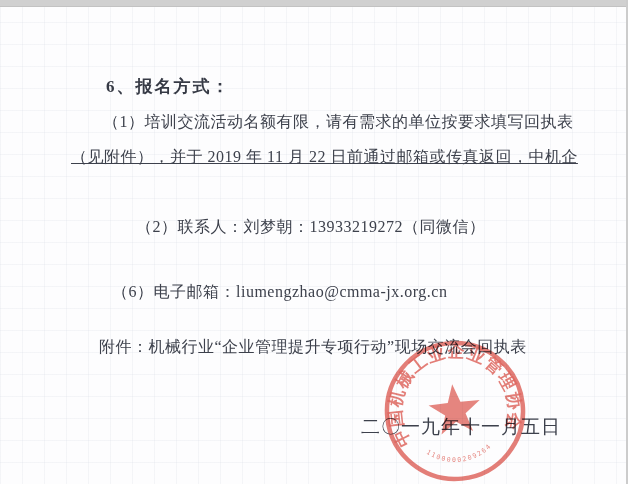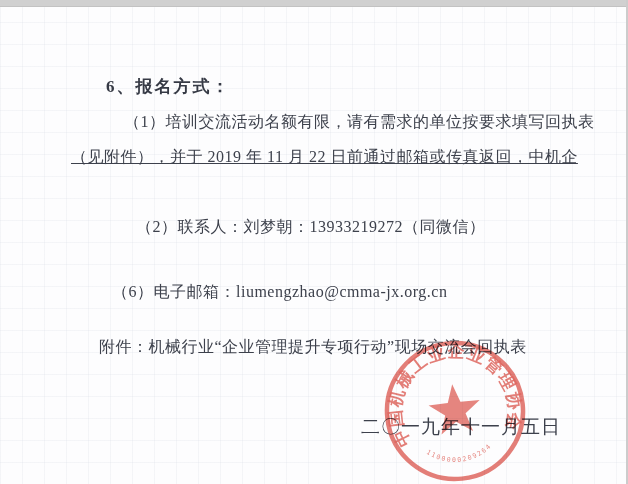--- a/index.html
+++ b/index.html
@@ -61,21 +61,21 @@
 </head>
 <body>
 
 <div class="screen">
 
   <div class="top-edge"></div>
   <div class="right-edge"></div>
 
   <div class="txt heading" style="left:106px; top:76px;">6、报名方式：</div>
 
-  <div class="txt" style="left:124px; top:111px;">（1）培训交流活动名额有限，请有需求的单位按要求填写回执表</div>
+  <div class="txt" style="left:103px; top:111px;">（1）培训交流活动名额有限，请有需求的单位按要求填写回执表</div>
 
   <div class="txt" style="left:71px; top:146px;text-decoration:underline;">（见附件），并于 2019 年 11 月 22 日前通过邮箱或传真返回，中机企</div>
 
 
   <div class="txt" style="left:112px; top:216px;margin-left:24px;">（2）联系人：刘梦朝：13933219272（同微信）</div>
 
 
   <div class="txt" style="left:112px; top:281px;">（6）电子邮箱：liumengzhao@cmma-jx.org.cn</div>
 
   <div class="txt" style="left:99px; top:336px;">附件：机械行业“企业管理提升专项行动”现场交流会回执表</div>

